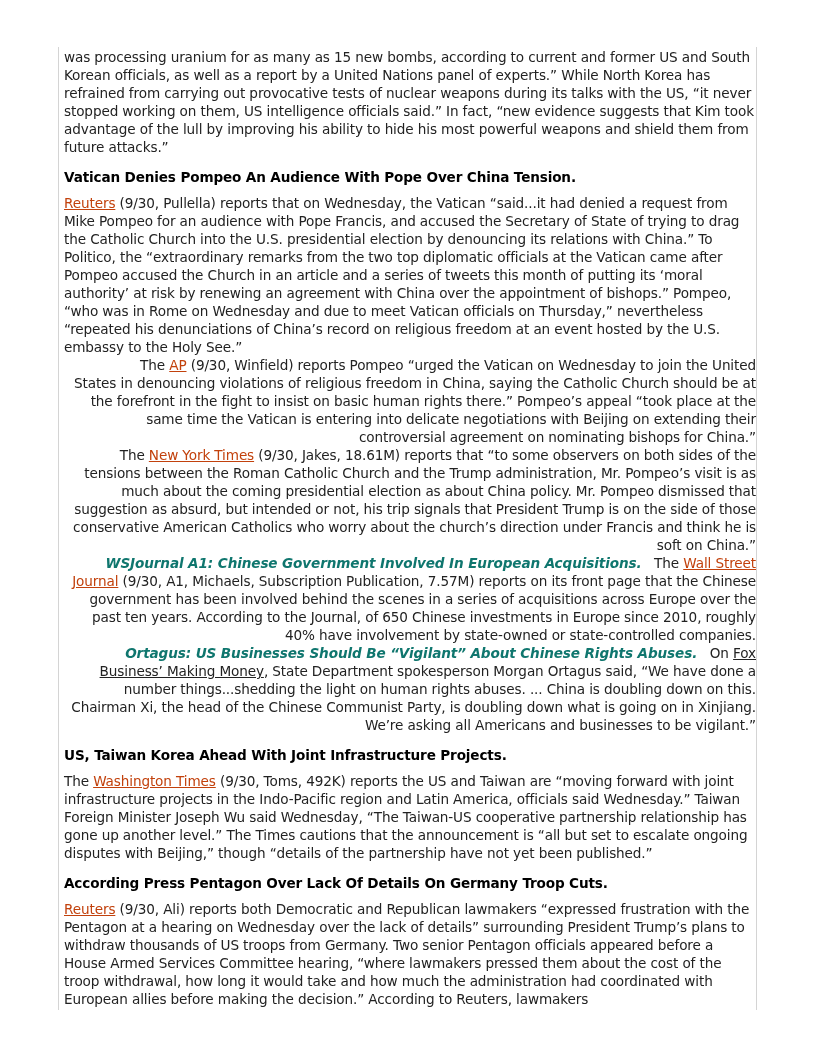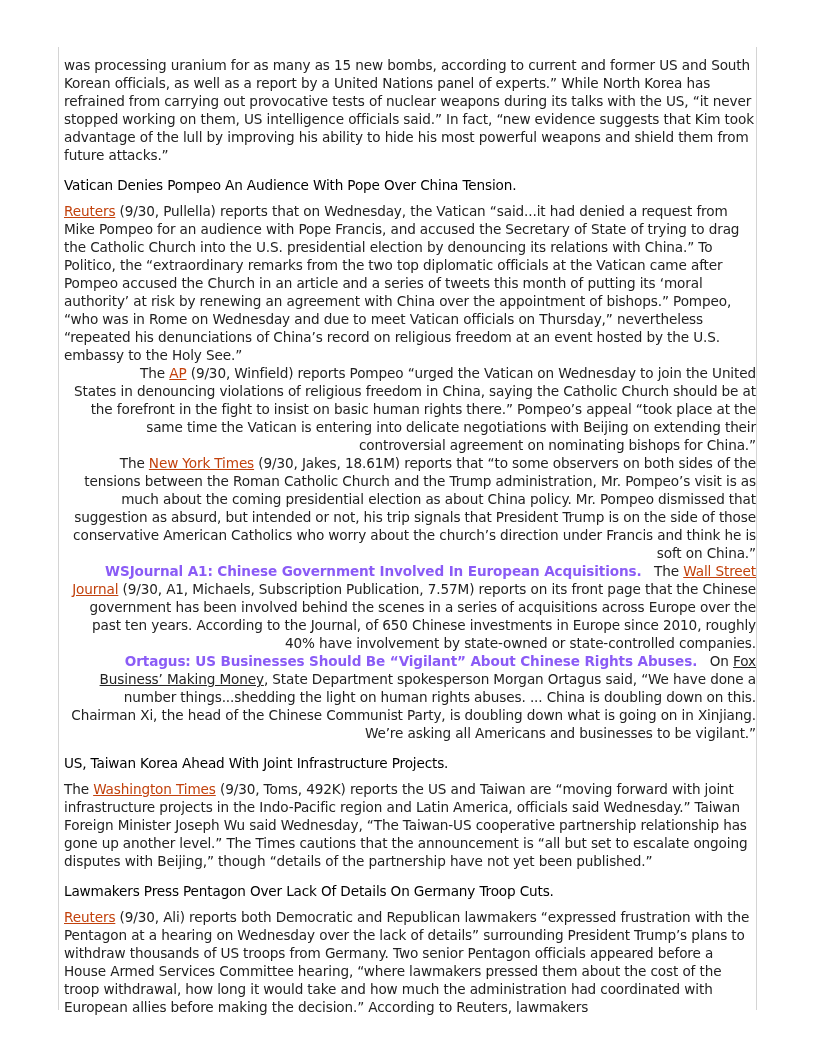--- a/index.html
+++ b/index.html
@@ -18,55 +18,56 @@
       left: 58px;
       top: 47px;
       width: 697px;
       height: 963px;
       border-left: 1px solid #d4d4d4;
       border-right: 1px solid #d4d4d4;
     }
     .content {
       position: absolute;
       left: 64px;
-      top: 56px;
+      top: 48px;
       width: 692px;
       font-family: "DejaVu Sans", sans-serif;
       font-size: 13.6px;
       line-height: 18px;
       color: #222222;
       letter-spacing: -0.12px;
     }
     p {
       margin: 0;
     }
     p.indent {
       text-indent: 36px;
       text-align: right;
     }
     h3.headline {
       margin: 12px 0 8px 0;
       font-family: "DejaVu Sans", sans-serif;
       font-size: 13.6px;
       line-height: 18px;
-      font-weight: normal;
+      font-weight: bold;
       color: #000000;
       letter-spacing: -0.15px;
     }
     a.link {
       color: #c2410c;
       text-decoration: underline;
     }
     span.plain-link {
       color: #222222;
       text-decoration: underline;
     }
     span.subhead {
       font-weight: bold;
-      color: #8b5cf6;
+      font-style: italic;
+      color: #0f766e;
     }
   </style>
 </head>
 <body>
 
 <div class="page-frame"></div>
 
 <div class="content">
 
   <p>was processing uranium for as many as 15 new bombs, according to current and former US and South Korean officials, as well as a report by a United Nations panel of experts.” While North Korea has refrained from carrying out provocative tests of nuclear weapons during its talks with the US, “it never stopped working on them, US intelligence officials said.” In fact, “new evidence suggests that Kim took advantage of the lull by improving his ability to hide his most powerful weapons and shield them from future attacks.”</p>
@@ -84,17 +85,17 @@
 
     <p class="indent"><span class="subhead">Ortagus: US Businesses Should Be “Vigilant” About Chinese Rights Abuses.</span><span>&nbsp;&nbsp; On </span><span class="plain-link">Fox Business’ Making Money</span><span>, State Department spokesperson Morgan Ortagus said, “We have done a number things...shedding the light on human rights abuses. ... China is doubling down on this. Chairman Xi, the head of the Chinese Communist Party, is doubling down what is going on in Xinjiang. We’re asking all Americans and businesses to be vigilant.”</span></p>
   </section>
 
   <section>
     <h3 class="headline">US, Taiwan Korea Ahead With Joint Infrastructure Projects.</h3>
     <p><span>The </span><a class="link" href="#">Washington Times</a><span> (9/30, Toms, 492K) reports the US and Taiwan are “moving forward with joint infrastructure projects in the Indo-Pacific region and Latin America, officials said Wednesday.” Taiwan Foreign Minister Joseph Wu said Wednesday, “The Taiwan-US cooperative partnership relationship has gone up another level.” The Times cautions that the announcement is “all but set to escalate ongoing disputes with Beijing,” though “details of the partnership have not yet been published.”</span></p>
   </section>
 
   <section>
-    <h3 class="headline">Lawmakers Press Pentagon Over Lack Of Details On Germany Troop Cuts.</h3>
+    <h3 class="headline">According Press Pentagon Over Lack Of Details On Germany Troop Cuts.</h3>
     <p><span></span><a class="link" href="#">Reuters</a><span> (9/30, Ali) reports both Democratic and Republican lawmakers “expressed frustration with the Pentagon at a hearing on Wednesday over the lack of details” surrounding President Trump’s plans to withdraw thousands of US troops from Germany. Two senior Pentagon officials appeared before a House Armed Services Committee hearing, “where lawmakers pressed them about the cost of the troop withdrawal, how long it would take and how much the administration had coordinated with European allies before making the decision.” According to Reuters, lawmakers</span></p>
   </section>
 
 </div>
 
 </body></html>

